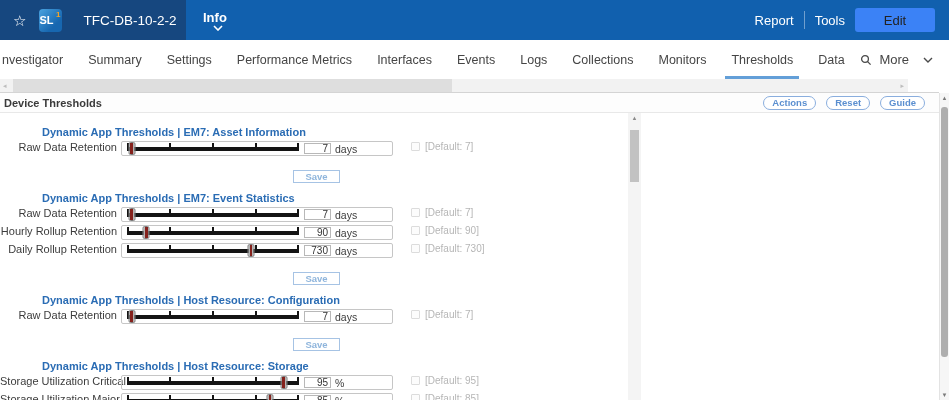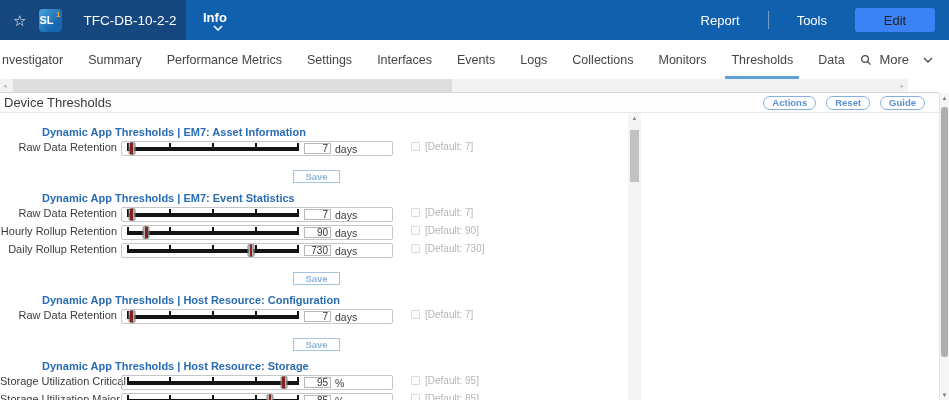--- a/index.html
+++ b/index.html
@@ -15,21 +15,21 @@
   .star { color:#fff; font-size:15px; line-height:1; margin-right:13px; cursor:pointer; }
   .logo { width:23px; height:23px; border-radius:4px;
     background:linear-gradient(135deg,#4aa3e0 0%,#1767b0 70%);
     color:#fff; font-weight:bold; font-size:11px; display:flex; align-items:center;
     justify-content:flex-start; position:relative; margin-right:21px; flex:none; }
   .logo sup { position:absolute; top:1px; right:2px; color:#f5a623; font-size:8px; }
   .device-title { color:#fff; font-size:13.5px; white-space:nowrap; }
   .info-group { display:flex; align-items:center; margin-left:17px; cursor:pointer;flex-direction:column; }
   .info-label { color:#fff; font-size:13px; font-weight:bold; }
   .chev { width:10px; height:6px; margin-left:7px; }
-  .topbar-right { margin-left:auto; display:flex; align-items:center; gap:28px;
+  .topbar-right { margin-left:auto; display:flex; align-items:center; gap:10px;
     padding-right:14px; }
   .nav-link { color:#fff; font-size:13px; cursor:pointer; }
   .vdiv { width:1px; height:18px; background:rgba(255,255,255,.4); }
   .edit-btn { width:80px; height:24px; background:#3b82f6; border:none; border-radius:3px;
     color:#222; font-size:13px; font-family:inherit; cursor:pointer; }
 
   
   .tabbar { position:absolute; top:40px; left:0; width:949px; height:39px;
     background:#fff; display:flex; align-items:stretch; }
   .tab-list { display:flex; align-items:stretch; gap:25px; padding-left:2px; overflow:hidden; }
@@ -47,21 +47,21 @@
   .hscroll .thumb { position:absolute; left:13px; top:0; width:439px; height:13px;
     background:#dedede; }
   .sb-arrow { position:absolute; font-size:7px; color:#bdbdbd; line-height:13px; }
   .hscroll .left { left:3px; top:0; }
   .hscroll .right { right:4px; top:0; }
 
   
   .pane-header { position:absolute; top:92px; left:0; width:939px; height:21px;
     background:#fdfdfd; border-top:1px solid #d4d4d4; border-bottom:1px solid #e8e8e8;
     display:flex; align-items:center; padding:0 14px 0 4px; }
-  .pane-title { font-size:13px; font-weight:normal; color:#3a3a3a; }
+  .pane-title { font-size:11px; font-weight:bold; color:#3a3a3a; }
   .pane-buttons { margin-left:auto; display:flex; gap:10px; }
   .pane-btn { min-width:40px; height:14px; padding:0 8px; background:#fff;
     border:1px solid #8aaede; border-radius:7px; color:#5b8fd0; font-weight:bold;
     font-size:9.5px; font-family:inherit; cursor:pointer; line-height:12px; }
 
   
   .content { position:absolute; top:113px; left:0; width:628px; height:287px;
     overflow:hidden; padding-top:13px; background:#fff; }
   .section { margin-bottom:13px; }
   .section-title { margin-left:42px; color:#2a6cb4; font-weight:bold; font-size:11px;
@@ -137,24 +137,24 @@
 
   <div class="tabbar">
     <div class="tab-list">
         <div class="tab">
           <span>nvestigator</span>
         </div>
         <div class="tab">
           <span>Summary</span>
         </div>
         <div class="tab">
+          <span>Settings</span>
+        </div>
+        <div class="tab">
           <span>Performance Metrics</span>
-        </div>
-        <div class="tab">
-          <span>Settings</span>
         </div>
         <div class="tab">
           <span>Interfaces</span>
         </div>
         <div class="tab">
           <span>Events</span>
         </div>
         <div class="tab">
           <span>Logs</span>
         </div>

